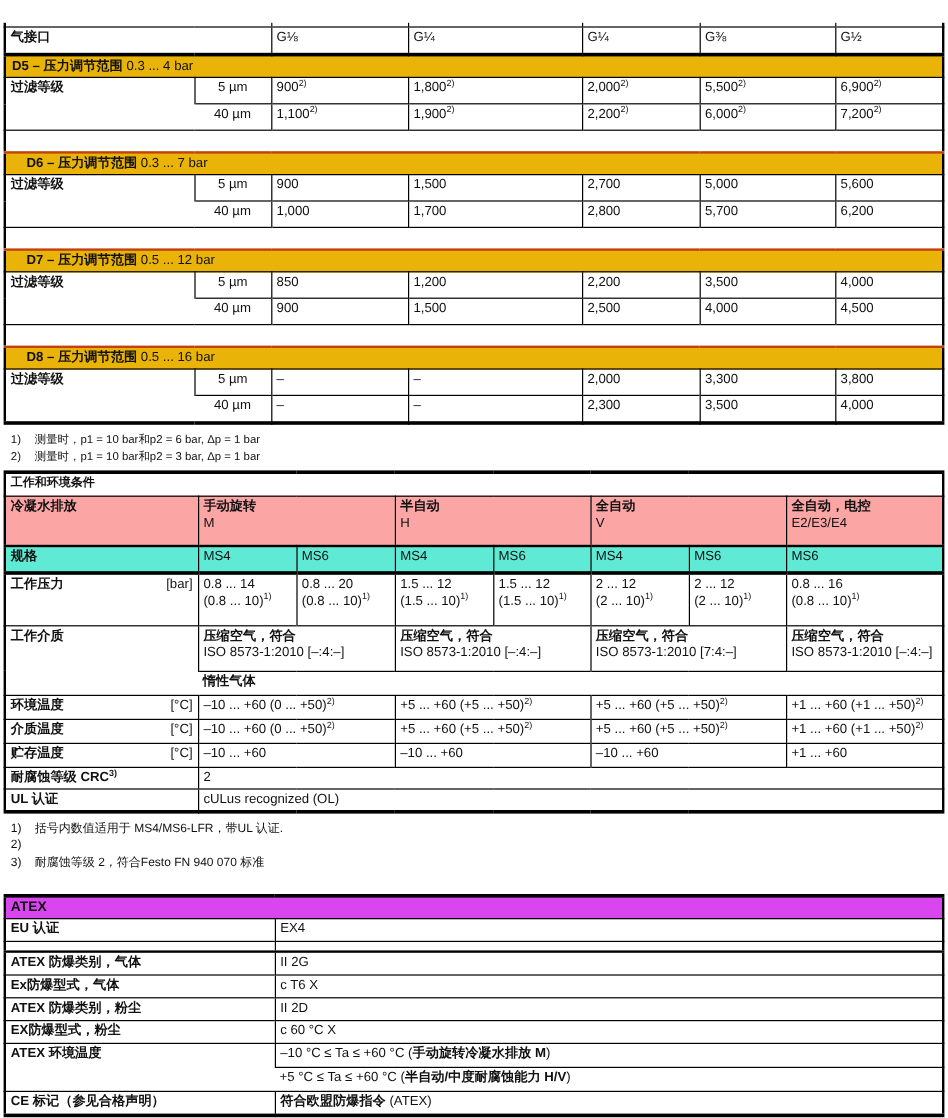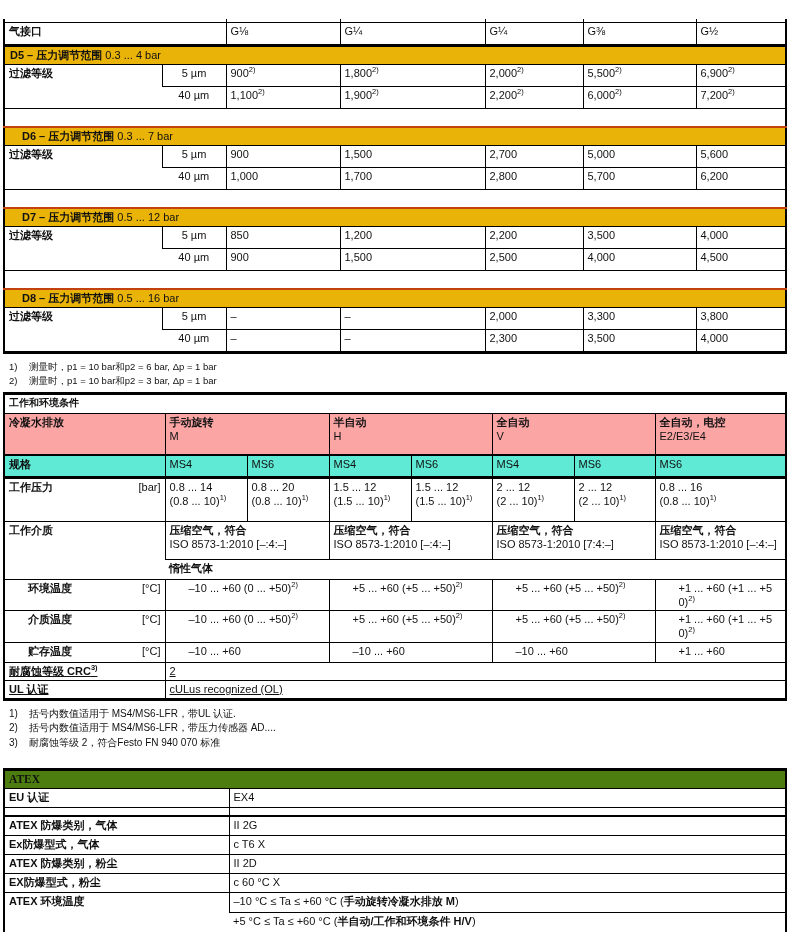--- a/index.html
+++ b/index.html
@@ -31,34 +31,34 @@
        border-top:3px solid #000;border-bottom:3px solid #000;}
   .cond tr.title td{font-weight:bold;border-bottom:1px solid #000;height:16px;font-size:10px;}
   .cond tr.hdr td{background:#fca5a5;border-bottom:2px solid #000;height:38px;}
   .cond tr.size td{background:#5eead4;border-bottom:3px solid #000;height:18px;}
   .cond tr.rt td{border-top:1px solid #000;}
   .cond td .lblflex{display:flex;justify-content:space-between;}
   .cond .unit{font-weight:normal;}
   .cond tr.press td{height:40px;}
   .cond tr.med td{height:35px;}
   .cond tr.inert td{height:17px;}
-  .cond tr.trow td{height:17px;padding-left:23px;}
-  .cond tr.small td{height:15px;text-decoration:underline;}
+  .cond tr.trow td{height:17px;}
+  .cond tr.small td{height:15px;}
   .gname{font-weight:bold;}
   .gcode{font-weight:normal;}
 
   
   .fnblock{padding:6px 6px 4px 6px;}
   .fn{display:flex;font-size:9.5px;line-height:1.45;}
   .fn .m{width:20px;flex:none;}
   .fnblock.mid .fn,.fnblock.mid .cont{font-size:10px;}
 
   
   .atex{margin-top:14px;}
-  .atex tr.title td{background:#4d7c0f;font-weight:bold;border-bottom:1px solid #000;height:15px;font-size:11.5px;font-family:Liberation Serif, serif;}
+  .atex tr.title td{background:#d946ef;font-weight:bold;border-bottom:1px solid #000;height:15px;font-size:11.5px;}
   .atex tr.r td{height:16px;}
   .atex tr.rt td{border-top:1px solid #000;}
   .atex tr.gapr td{border-top:1px solid #000;border-bottom:2px solid #000;height:7px;padding:0;}
   .atex tr.tv td{height:17px;}
   .atex td.lbl{font-weight:bold;}
 </style>
 </head>
 <body>
 
 <div class="page">
@@ -346,21 +346,20 @@
   </tbody>
     </table>
 
   <div class="fnblock mid">
     <div class="fn">
         <span class="m">1)</span>
         <span>括号内数值适用于 MS4/MS6-LFR，带UL 认证.</span>
       </div>
     <div class="fn">
         <span class="m">2)</span>
-        <span>括号内数值适用于 MS4/MS6-LFR，带压力传感器 AD....</span>
       </div>
     <div class="fn">
         <span class="m">3)</span>
         <span>耐腐蚀等级 2，符合Festo FN 940 070 标准</span>
       </div>
   </div>
 
   <table class="t tb2 atex">
     <colgroup>
         <col style="width:225px">
@@ -392,21 +391,21 @@
     </tr>
     <tr class="r rt">
       <td class="lbl">EX防爆型式，粉尘</td>
       <td>c 60 °C X</td>
     </tr>
     <tr class="tv rt">
       <td class="lbl" rowspan="2">ATEX 环境温度</td>
       <td><span>–10 °C ≤ Ta ≤ +60 °C (</span><span class="b">手动旋转冷凝水排放 M</span><span>)</span></td>
     </tr>
     <tr class="tv rt">
-      <td><span>+5 °C ≤ Ta ≤ +60 °C (</span><span class="b">半自动/工作和环境条件 H/V</span><span>)</span></td>
+      <td><span>+5 °C ≤ Ta ≤ +60 °C (</span><span class="b">半自动/中度耐腐蚀能力 H/V</span><span>)</span></td>
     </tr>
     <tr class="r rt">
       <td class="lbl">CE 标记（参见合格声明）</td>
       <td><span class="b">符合欧盟防爆指令</span><span> (ATEX)</span></td>
     </tr>
   </tbody>
     </table>
 
 </div>
 

